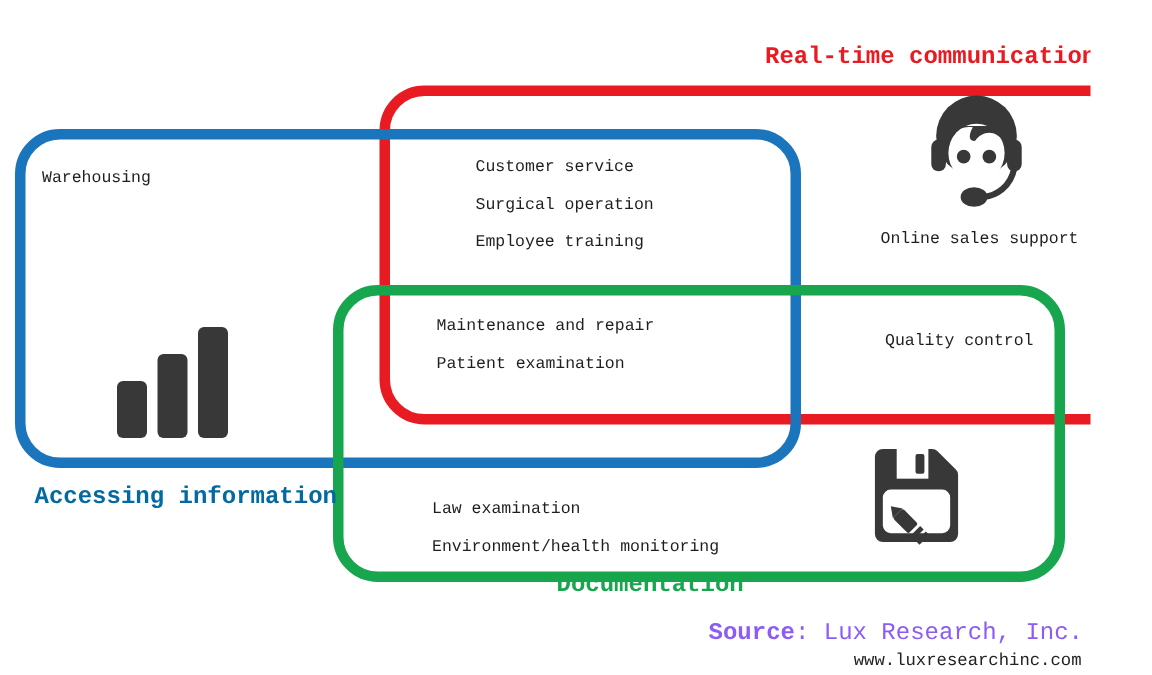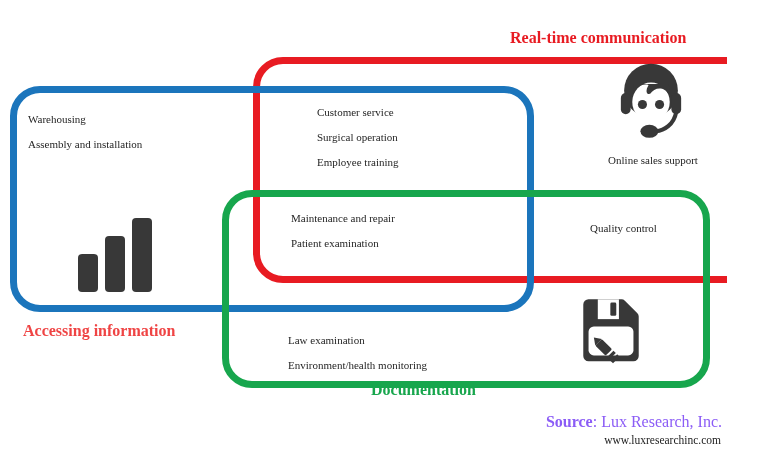--- a/index.html
+++ b/index.html
@@ -1,35 +1,35 @@
 <!DOCTYPE html>
 <html><head>
 <meta charset="utf-8">
 <style>
   html,body{margin:0;padding:0;background:#fff;}
   .canvas{
     position:relative;width:727px;height:450px;background:#ffffff;overflow:hidden;
-    font-family:Liberation Serif, serif;color:#1f1f1f;
+    font-family:Liberation Mono, monospace;color:#1f1f1f;
   }
   .set-rect{position:absolute;box-sizing:border-box;border:7px solid #000;border-radius:30px;background:transparent;}
   #rect-realtime{left:253px;top:57px;width:502px;height:226px;border-color:#e81b22;}
   #rect-accessing{left:10px;top:86px;width:524px;height:226px;border-color:#1b75bc;}
   #rect-documentation{left:222px;top:190px;width:488px;height:198px;border-color:#17a64d;}
 
   .region{position:absolute;font-size:11px;line-height:25px;white-space:nowrap;}
   #txt-accessing-only{left:28px;top:107px;}
   #txt-accessing-realtime{left:317px;top:100px;}
   #txt-realtime-only{left:550px;top:148px;width:206px;text-align:center;}
   #txt-all-three{left:291px;top:206px;}
   #txt-realtime-doc{left:554px;top:216px;margin-left:36px;}
   #txt-doc-only{left:288px;top:328px;}
 
   .set-label{position:absolute;font-size:16px;font-weight:bold;white-space:nowrap;}
   #lbl-realtime{left:510px;top:29px;color:#e81b22;}
-  #lbl-accessing{left:23px;top:322px;color:#ef4444;text-align:right;}
+  #lbl-accessing{left:23px;top:322px;color:#0369a1;text-align:right;}
   #lbl-documentation{left:371px;top:381px;color:#17a64d;}
 
   .bar-icon{position:absolute;left:75px;top:212px;width:85px;height:80px;display:flex;align-items:flex-end;gap:7px;padding-left:3px;box-sizing:border-box;}
   .bar-icon .bar{width:20px;background:#383838;border-radius:4px;}
   .bar-icon .b1{height:38px;}
   .bar-icon .b2{height:56px;}
   .bar-icon .b3{height:74px;}
 
   .agent-icon{position:absolute;left:610px;top:58px;width:82px;height:88px;}
   .floppy-icon{position:absolute;left:578px;top:296px;width:66px;height:70px;}
@@ -46,21 +46,20 @@
   <div class="set-rect" id="rect-realtime"></div>
   <div class="set-rect" id="rect-accessing"></div>
   <div class="set-rect" id="rect-documentation"></div>
 
   <div class="set-label" id="lbl-realtime">Real-time communication</div>
   <div class="set-label" id="lbl-accessing">Accessing information</div>
   <div class="set-label" id="lbl-documentation">Documentation</div>
 
   <div class="region" id="txt-accessing-only">
     <div>Warehousing</div>
-    <div>Assembly and installation</div>
   </div>
 
   <div class="region" id="txt-accessing-realtime">
     <div>Customer service</div>
     <div>Surgical operation</div>
     <div>Employee training</div>
   </div>
 
   <div class="region" id="txt-realtime-only">
     <div>Online sales support</div>

